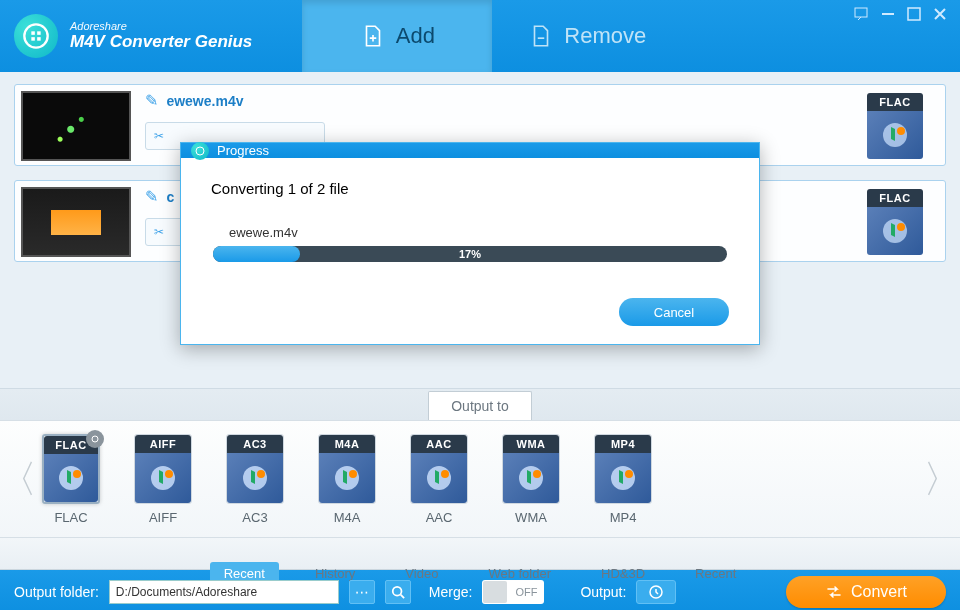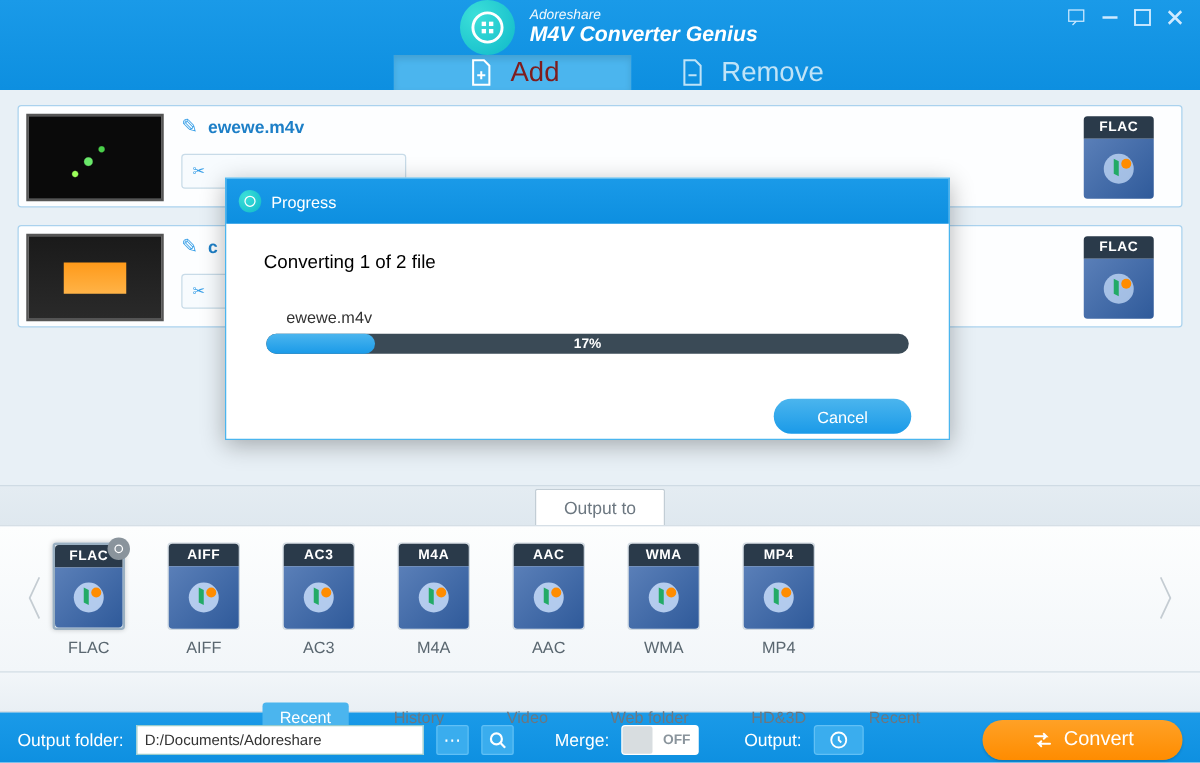--- a/index.html
+++ b/index.html
@@ -5,40 +5,39 @@
   * { box-sizing: border-box; margin: 0; padding: 0; font-family: Arial, sans-serif; }
   body { width: 960px; height: 610px; overflow: hidden; background: #e8f0f6; position: relative; }
 
   
   .header {
     height: 72px;
     background: linear-gradient(to bottom, #1a9ae8, #0d8fe0);
     display: flex;
     align-items: center;
     position: relative;
-    flex-direction: column;
   }
   .brand { display: flex; align-items: center; padding-left: 14px; }
   .brand-icon {
     width: 44px; height: 44px; border-radius: 50%;
     background: radial-gradient(circle at 30% 30%, #3ce0d9, #0fb8c9);
     display: flex; align-items: center; justify-content: center;
     margin-right: 12px;
   }
   .brand-icon svg { width: 28px; height: 28px; }
   .brand-text { color: #fff; }
   .brand-name { font-size: 11px; font-style: italic; opacity: 0.95; }
   .brand-title { font-size: 17px; font-weight: bold; font-style: italic; }
   .hdr-tabs { display: flex; margin-left: 50px; height: 100%; }
   .hdr-tab {
     width: 190px; display: flex; align-items: center; justify-content: center;
     gap: 10px; font-size: 22px; color: #bfe3f7;
   }
   .hdr-tab.active {
-    background: #4bb5ee; color: #7f1d1d;
+    background: #4bb5ee; color: #0c4a6e;
     box-shadow: inset 0 3px 6px rgba(0,0,0,0.12);
   }
   .hdr-tab svg { width: 26px; height: 26px; }
   .win-controls {
     position: absolute; top: 6px; right: 12px;
     display: flex; gap: 10px; align-items: center;
   }
   .win-btn { width: 16px; height: 16px; color: #cfeaff; cursor: pointer; }
 
   
@@ -156,21 +155,21 @@
   .dots-btn, .search-btn {
     width: 26px; height: 24px; background: #3aadee; border: 1px solid #61c0f5;
     display: flex; align-items: center; justify-content: center; border-radius: 2px;
     color: #fff; cursor: pointer;
   }
   .merge-toggle {
     width: 62px; height: 24px; background: #fff; border-radius: 3px;
     display: flex; align-items: center; position: relative;
   }
   .merge-knob { width: 24px; height: 22px; background: #d8dde0; margin: 1px; border-radius: 2px; }
-  .merge-state { flex: 1; text-align: center; font-size: 11px; font-weight: bold; color: #8a949c; }
+  .merge-state { flex: 1; text-align: center; font-size: 11px; font-weight: normal; color: #8a949c; }
   .hist-btn {
     width: 40px; height: 24px; background: #3aadee; border: 1px solid #61c0f5;
     display: flex; align-items: center; justify-content: center; border-radius: 3px;
     color: #fff;
   }
   .convert-btn {
     margin-left: auto;
     width: 160px; height: 32px;
     background: linear-gradient(#ffa126,#ff8c00);
     border-radius: 16px; display: flex; align-items: center; justify-content: center;
@@ -179,30 +178,30 @@
   }
 
   
   .dialog {
     position: absolute; left: 180px; top: 142px;
     width: 580px; background: #fff;
     border: 1px solid #4bb5ee;
     box-shadow: 0 4px 18px rgba(0,0,0,0.3);
   }
   .dlg-head {
-    height: 36px; background: linear-gradient(#1a9ae8,#0d8fe0);
+    height: 15px; background: linear-gradient(#1a9ae8,#0d8fe0);
     display: flex; align-items: center; padding: 0 10px; gap: 8px;
     color: #fff; font-size: 13px;
   }
   .dlg-head-icon {
     width: 18px; height: 18px; border-radius: 50%;
     background: radial-gradient(circle at 30% 30%, #3ce0d9, #0fb8c9);
     display: flex; align-items: center; justify-content: center;
   }
-  .dlg-body { padding: 22px 30px 4px; }
+  .dlg-body { padding: 22px 30px 18px; }
   .dlg-status { font-size: 15px; margin-bottom: 28px; }
   .dlg-file { font-size: 13px; color: #333; margin: 0 0 6px 18px; }
   .progress-track {
     height: 16px; background: #3a4a56; border-radius: 8px;
     position: relative; margin: 0 2px;
   }
   .progress-fill {
     height: 100%; background: linear-gradient(#4bb5ee,#1a9ae8);
     border-radius: 8px;
   }
@@ -450,21 +449,21 @@
   <div class="out-field">
     <span style="overflow:hidden;white-space:nowrap;text-overflow:ellipsis;flex:1">D:/Documents/Adoreshare</span>
   </div>
   <div class="dots-btn">⋯</div>
   <div class="search-btn">
     <svg width="14" height="14" viewBox="0 0 16 16">
         <circle cx="7" cy="7" r="5" fill="none" stroke="#fff" stroke-width="2"></circle>
         <line x1="11" y1="11" x2="15" y2="15" stroke="#fff" stroke-width="2"></line>
       </svg>
   </div>
-  <span style="margin-left:23px">Merge:</span>
+  <span style="margin-left:8px">Merge:</span>
   <div class="merge-toggle">
     <div class="merge-knob"></div>
     <div class="merge-state">OFF</div>
   </div>
   <span style="margin-left:26px">Output:</span>
   <div class="hist-btn">
     <svg width="16" height="16" viewBox="0 0 16 16">
         <circle cx="8" cy="8" r="6" fill="none" stroke="#fff" stroke-width="1.5"></circle>
         <path d="M8 5v3l2 2" stroke="#fff" stroke-width="1.5" fill="none"></path>
       </svg>

